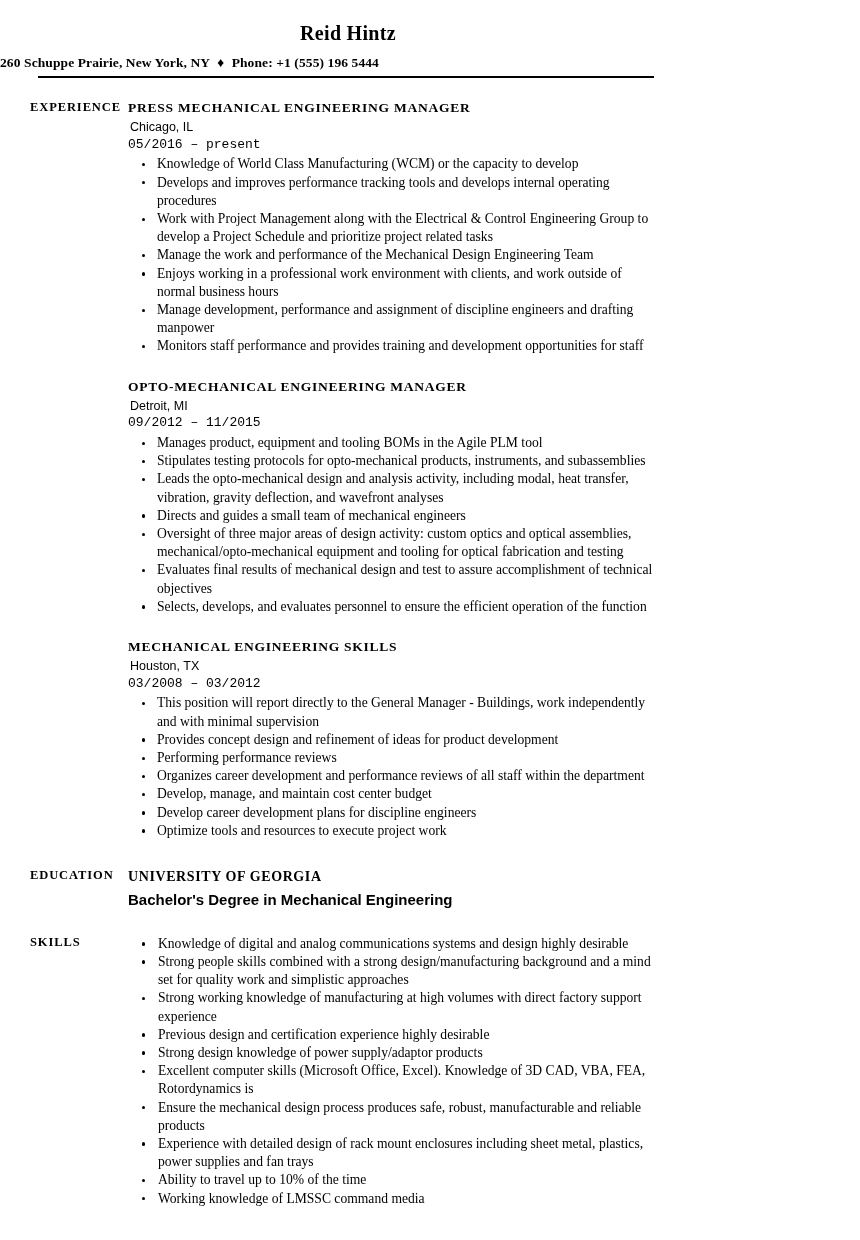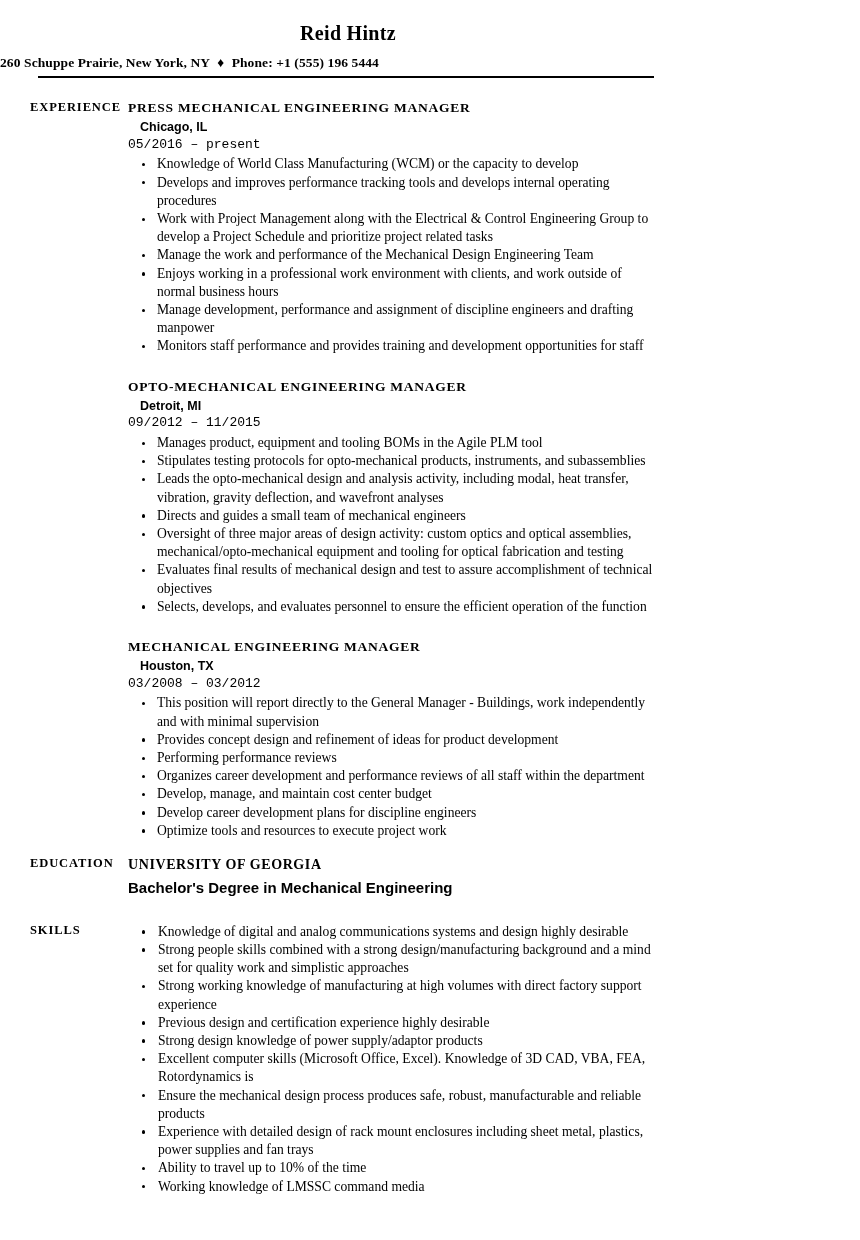--- a/index.html
+++ b/index.html
@@ -71,41 +71,41 @@
     line-height: 1.2;
     white-space: nowrap;
   }
   .section-body {
     flex: 1 1 auto;
     padding-right: 42px;
     box-sizing: border-box;
   }
 
   #experience-section { margin-top: 22px; }
-  #education-section  { margin-top: 16px; }
+  #education-section  { margin-top: 28px; }
   #skills-section     { margin-top: 25px; }
 
   
   .job { margin-bottom: 0; }
   .job + .job { margin-top: 23px; }
 
   .job-title {
     font-family: "Liberation Serif", "DejaVu Serif", serif;
     font-weight: bold;
     font-size: 13.5px;
     letter-spacing: 0.75px;
     line-height: 1.25;
     margin: 0 0 3px 0;
   }
   .job-location {
     font-family: "Liberation Sans", "DejaVu Sans", sans-serif;
-    font-weight: bold;
+    font-weight: normal;
     font-size: 12.5px;
     line-height: 1.25;
-    margin: 0 0 1px 12px;
+    margin: 0 0 1px 2px;
   }
   .job-dates {
     font-family: Liberation Mono, monospace;
     font-weight: normal;
     font-size: 13px;
     line-height: 1.3;
     margin: 0 0 2px 0;
   }
 
   
@@ -197,21 +197,21 @@
           <li>Stipulates testing protocols for opto-mechanical products, instruments, and subassemblies</li>
           <li>Leads the opto-mechanical design and analysis activity, including modal, heat transfer, vibration, gravity deflection, and wavefront analyses</li>
           <li>Directs and guides a small team of mechanical engineers</li>
           <li>Oversight of three major areas of design activity: custom optics and optical assemblies, mechanical/opto-mechanical equipment and tooling for optical fabrication and testing</li>
           <li>Evaluates final results of mechanical design and test to assure accomplishment of technical objectives</li>
           <li>Selects, develops, and evaluates personnel to ensure the efficient operation of the function</li>
         </ul>
       </div>
 
       <div class="job">
-        <div class="job-title">MECHANICAL ENGINEERING MANAGER</div>
+        <div class="job-title">MECHANICAL ENGINEERING SKILLS</div>
         <div class="job-location">Houston, TX</div>
         <div class="job-dates">03/2008 – 03/2012</div>
         <ul class="bullets">
           <li>This position will report directly to the General Manager - Buildings, work independently and with minimal supervision</li>
           <li>Provides concept design and refinement of ideas for product development</li>
           <li>Performing performance reviews</li>
           <li>Organizes career development and performance reviews of all staff within the department</li>
           <li>Develop, manage, and maintain cost center budget</li>
           <li>Develop career development plans for discipline engineers</li>
           <li>Optimize tools and resources to execute project work</li>

